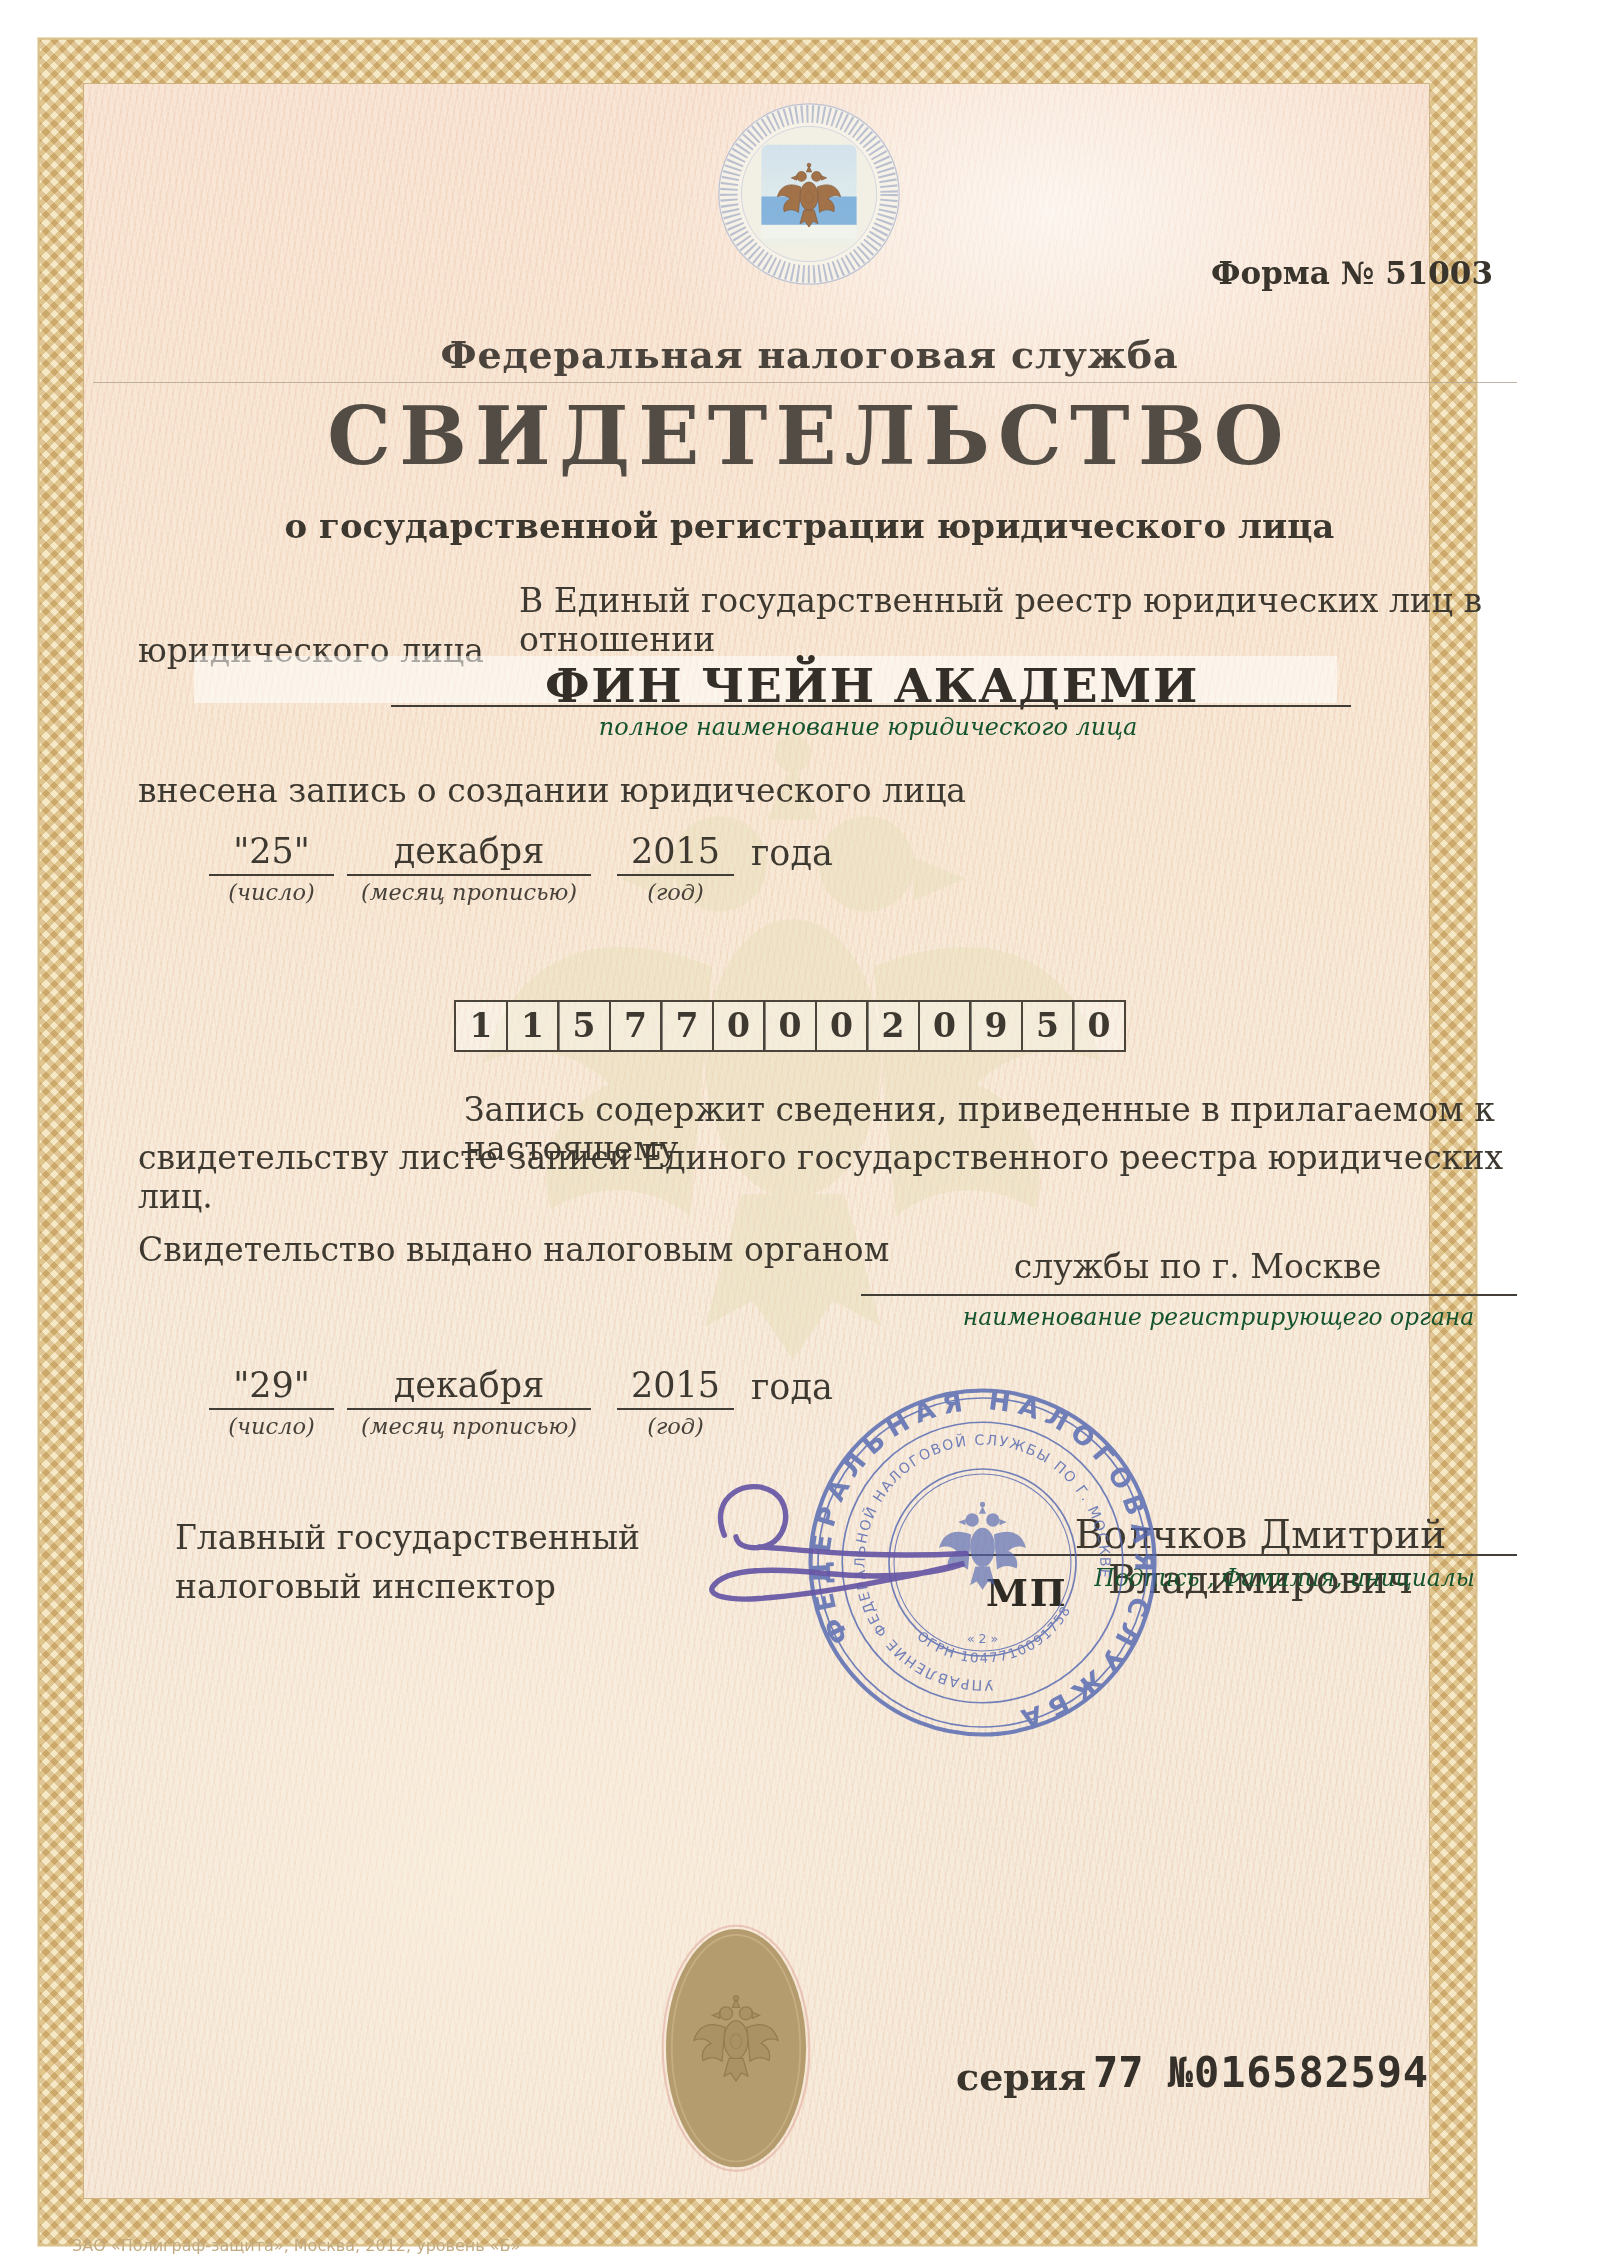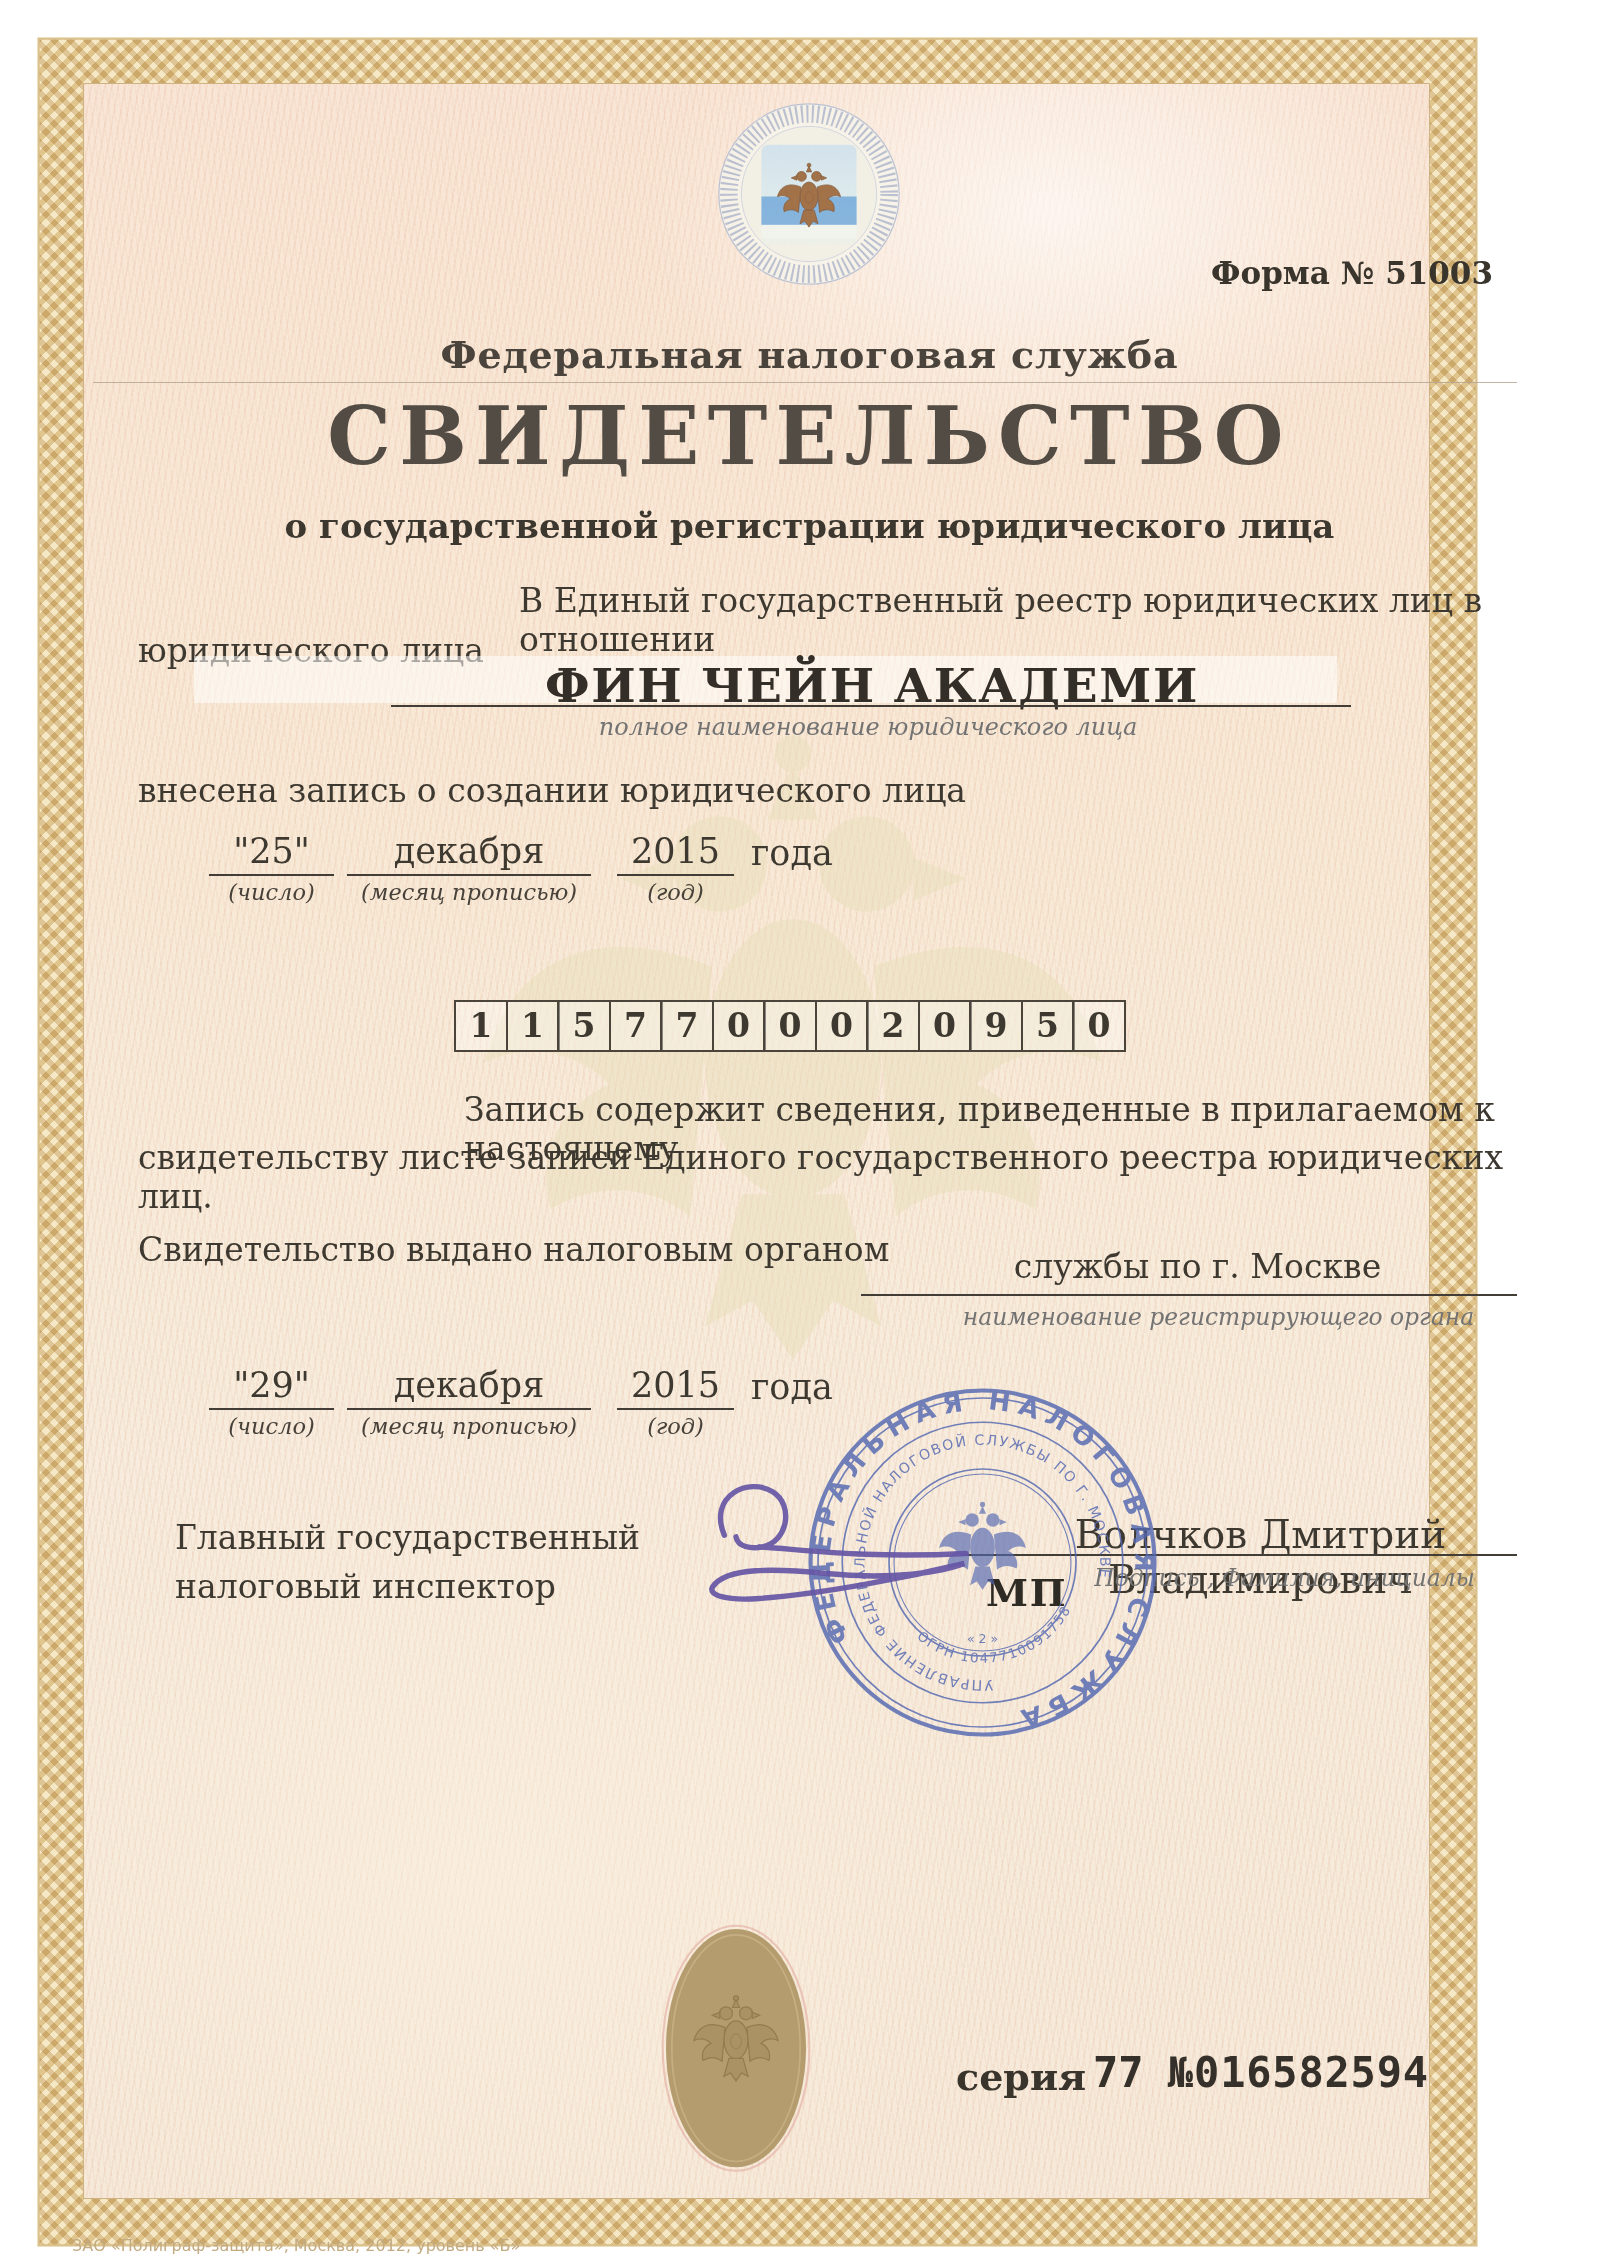--- a/index.html
+++ b/index.html
@@ -21,21 +21,21 @@
     background-image:
       radial-gradient(ellipse 584px 350px at 72% 6%, rgba(255,255,255,.65), rgba(255,255,255,0) 70%),
       radial-gradient(ellipse 751px 584px at 30% 85%, rgba(252,243,226,.5), rgba(255,255,255,0) 70%),
       repeating-linear-gradient(100deg, rgba(219,156,128,.13) 0 1.7px, rgba(255,255,255,0) 1.7px 6.7px),
       repeating-linear-gradient(83deg, rgba(224,186,150,.12) 0 1.7px, rgba(255,255,255,0) 1.7px 5.8px),
       linear-gradient(180deg,#f9e5d5 0%,#f8e9d6 35%,#f7ecdd 65%,#f6e9d9 100%);
     border:0.8px solid #cfb282;
   }
   .ctr{text-align:center;}
   .b{font-weight:bold;}
-  .cap{font-style:italic;font-size:22.5px;color:#737373;}
+  .cap{font-style:italic;font-size:22.5px;color:#14532d;}
   .rule{border-top:2.5px solid #423d36;height:0;}
   .thinrule{height:0.8px;background:#b5a694;opacity:.85;}
   .fval{font-size:35px;height:45px;line-height:45px;text-align:center;}
   .fline{border-top:2.5px solid #423d36;height:0;}
   .fcap{font-style:italic;font-size:22.5px;text-align:center;margin-top:3.3px;color:#47413a;}
   .ogrn-row{display:flex;}
   .ogrn-cell{
     width:50px;height:48px;border:2.5px solid #4a443b;margin-left:-2.5px;
     font-size:33px;font-weight:bold;line-height:48px;text-align:center;
     background:rgba(255,255,255,.35);

